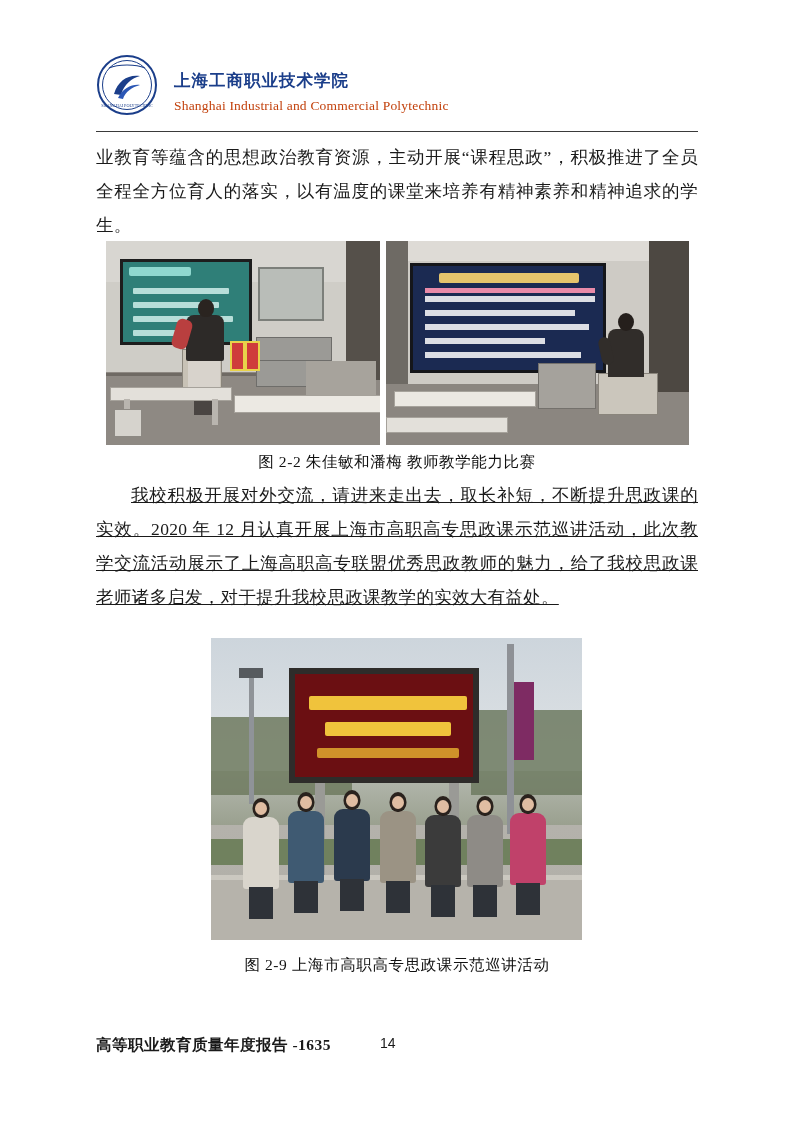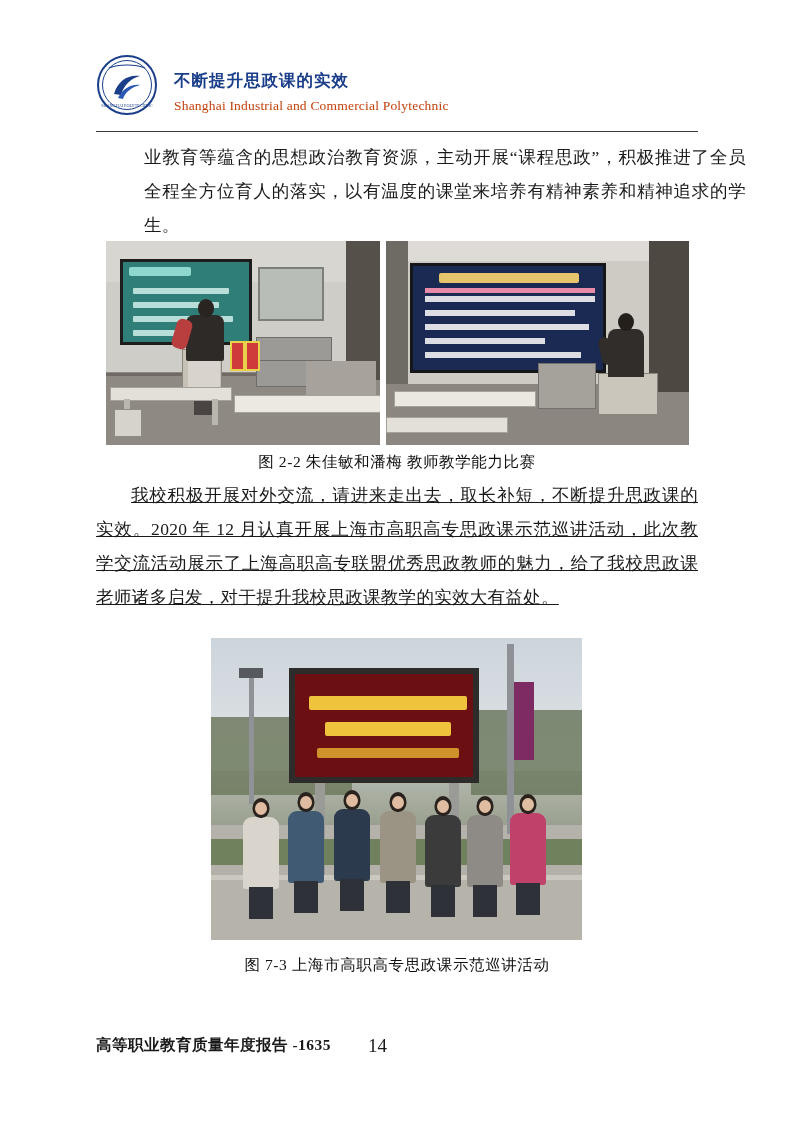--- a/index.html
+++ b/index.html
@@ -67,21 +67,21 @@
     position: absolute;
     width: 602px;
     left: 96px;
     font-size: 17.5px;
     line-height: 34px;
     text-align: justify;
     text-justify: inter-ideograph;
     font-family: "Liberation Serif", "DejaVu Serif", serif;
     letter-spacing: 0.3px;
   }
-  #para1 { top: 140px; margin-left: 48px; }
+  #para1 { top: 140px; }
   #para2 { top: 478px; text-indent: 2em; text-decoration: underline; }
 
   
   .figrow {
     position: absolute;
     display: flex;
     gap: 6px;
   }
   #fig2-2-row {
     left: 106px;
@@ -121,24 +121,24 @@
     position: absolute;
     left: 96px;
     top: 1035px;
     font-size: 15.5px;
     font-weight: bold;
     font-family: "Liberation Serif", "DejaVu Serif", serif;
     letter-spacing: 0.5px;
   }
   .footer-page {
     position: absolute;
-    left: 368px;
+    left: 380px;
     top: 1035px;
-    font-size: 19px;
-    font-family: Liberation Serif, serif;
+    font-size: 14px;
+    font-family: Liberation Sans, sans-serif;
   }
 
   
   .ph1 { width: 274px; height: 204px; background: linear-gradient(#c9c7c2, #b5b2ad); }
   .ph1 .wall { position:absolute; left:0; top:0; width:100%; height:64%; background:#cfcdc7; }
   .ph1 .wall2 { position:absolute; left:0; top:0; width:100%; height:20%; background:#d8d6d1; }
   .ph1 .floor { position:absolute; left:0; bottom:0; width:100%; height:36%; background:#8e8983; }
   .ph1 .floorline { position:absolute; left:0; bottom:34%; width:100%; height:3px; background:#6f6a64; }
   .ph1 .screen {
     position:absolute; left:14px; top:18px; width:132px; height:86px;
@@ -248,21 +248,21 @@
     <div class="logo">
       <svg width="62" height="62" viewBox="0 0 62 62" xmlns="http://www.w3.org/2000/svg">
         <circle cx="31" cy="31" r="29" fill="none" stroke="#1b3e8a" stroke-width="2"></circle>
         <circle cx="31" cy="31" r="24.5" fill="none" stroke="#1b3e8a" stroke-width="1"></circle>
         <path d="M18 40 C22 26, 33 20, 44 22 C36 24, 28 30, 25 41 Z" fill="#1b3e8a"></path>
         <path d="M22 44 C27 34, 36 30, 44 31 C36 33, 29 38, 27 45 Z" fill="#2b57b5"></path>
         <path d="M13 14 C22 10, 40 10, 49 14" fill="none" stroke="#1b3e8a" stroke-width="1.2"></path>
         <text x="31" y="53" font-size="4.2" fill="#1b3e8a" text-anchor="middle" font-family="Liberation Serif, serif">SHANGHAI POLYTECHNIC</text>
       </svg>
     </div>
-    <div class="school-cn">不断提升思政课的实效</div>
+    <div class="school-cn">上海工商职业技术学院</div>
     <div class="school-en">Shanghai Industrial and Commercial Polytechnic</div>
   </div>
   <div class="header-rule"></div>
 
   <div class="para" id="para1">业教育等蕴含的思想政治教育资源，主动开展“课程思政”，积极推进了全员全程全方位育人的落实，以有温度的课堂来培养有精神素养和精神追求的学生。</div>
 
   <div class="figrow" id="fig2-2-row">
 
     <div class="photo ph1">
       <div class="wall"></div>
@@ -380,18 +380,18 @@
           <div class="face"></div>
         </div>
       <div class="person p7">
           <div class="body"></div>
           <div class="legs"></div>
           <div class="head"></div>
           <div class="face"></div>
         </div>
     </div>
   </div>
-  <div class="caption" id="cap2-3">图 7-3 上海市高职高专思政课示范巡讲活动</div>
+  <div class="caption" id="cap2-3">图 2-9 上海市高职高专思政课示范巡讲活动</div>
 
   <div class="footer-title">高等职业教育质量年度报告 -1635</div>
   <div class="footer-page">14</div>
 
 </div>
 
 </body></html>

